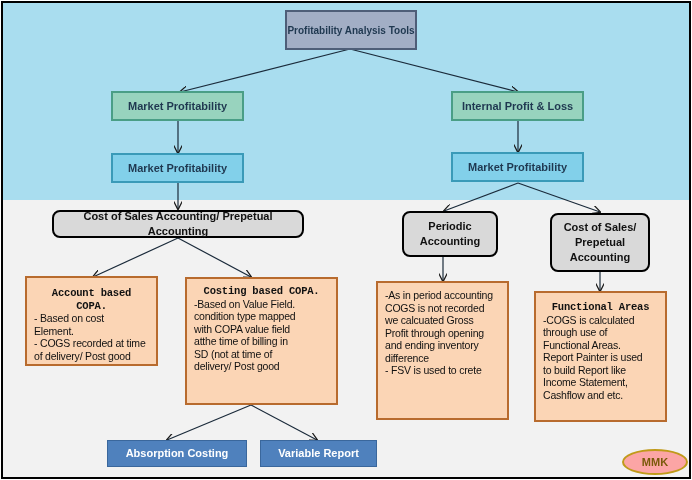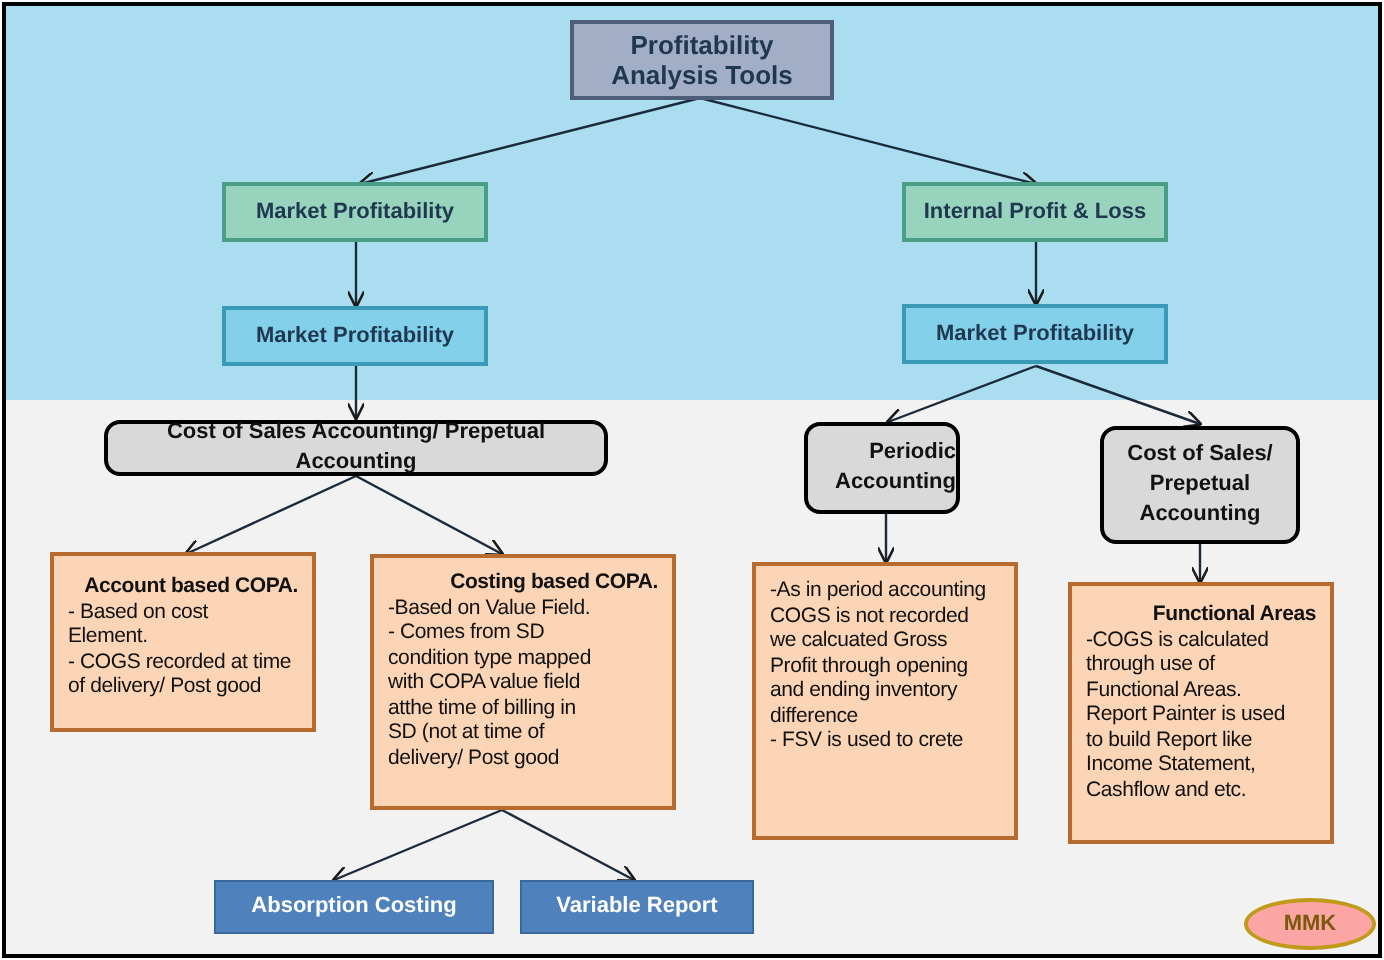--- a/index.html
+++ b/index.html
@@ -3,27 +3,27 @@
 <meta charset="utf-8">
 <style>
   html, body { margin:0; padding:0; }
   body { width:692px; height:480px; position:relative; overflow:hidden; background:#ffffff;
          font-family: "Liberation Sans", sans-serif; }
   #frame { position:absolute; left:1px; top:1px; width:686px; height:474px; border:2px solid #000; background:#f2f2f2; overflow:hidden; }
   #band { position:absolute; left:0; top:0; width:686px; height:197px; background:#a9ddef; }
   svg#links { position:absolute; left:0; top:0; width:692px; height:480px; pointer-events:none; }
   .box { position:absolute; box-sizing:border-box; display:flex; align-items:center; justify-content:center;
          text-align:center; font-weight:bold; font-size:11px; line-height:15px; }
-  .top { background:#a2aec5; border:2px solid #4e5e78; color:#1f3850; font-size:13px; }
+  .top { background:#a2aec5; border:2px solid #4e5e78; color:#1f3850; font-size:10px; }
   .green { background:#98d3be; border:2px solid #4a9e86; color:#1f3850; }
   .cyan { background:#82d0ea; border:2px solid #3a9ab8; color:#1f3850; }
   .grey { background:#d9d9d9; border:2px solid #000; border-radius:8px; color:#111; }
   .orange { background:#fbd5b5; border:2px solid #b86b2e; color:#111; display:block; text-align:left;
             font-weight:normal; font-size:10.5px; line-height:12.5px; padding:5px 7px 4px 7px; letter-spacing:-0.2px; }
-  .orange .ttl { font-weight:bold; text-align:right; display:block; }
+  .orange .ttl { font-weight:bold; text-align:center; display:block;font-family:Liberation Mono, monospace; }
   .orange .ln { display:block; white-space:nowrap; }
   .blue { background:#4f81bd; border:1px solid #3a679c; color:#ffffff; }
   .mmk { position:absolute; left:622px; top:449px; width:66px; height:26px; box-sizing:border-box;
          border-radius:50%; background:#fca5a5; border:2px solid #c09a1a; color:#7a5a0a;
          font-weight:bold; font-size:11px; display:flex; align-items:center; justify-content:center;text-align:center; }
 </style>
 </head>
 <body>
 
 <div id="frame">
@@ -67,39 +67,38 @@
 <div class="box cyan" style="left:111px;top:153px;width:133px;height:30px;">
     <span>Market Profitability</span>
   </div>
 <div class="box cyan" style="left:451px;top:152px;width:133px;height:30px;">
     <span>Market Profitability</span>
   </div>
 
 <div class="box grey" style="left:52px;top:210px;width:252px;height:28px;">
     <span>Cost of Sales Accounting/ Prepetual Accounting</span>
   </div>
-<div class="box grey" style="left:402px;top:211px;width:78px;height:46px;text-align:right;">
+<div class="box grey" style="left:402px;top:211px;width:96px;height:46px;">
     <span>Periodic Accounting</span>
   </div>
 <div class="box grey" style="left:550px;top:213px;width:100px;height:59px;">
     <span>Cost of Sales/ Prepetual Accounting</span>
   </div>
 
 <div class="box orange" style="left:25px;top:276px;width:133px;height:90px;padding-top:9px;">
   <span class="ttl">Account  based COPA.</span>
   <span class="ln">- Based on cost</span>
   <span class="ln">Element.</span>
   <span class="ln">- COGS recorded at time</span>
   <span class="ln">of delivery/ Post good</span>
 </div>
 
 <div class="box orange" style="left:185px;top:277px;width:153px;height:128px;padding-top:6px;">
   <span class="ttl">Costing  based COPA.</span>
   <span class="ln">-Based on Value Field.</span>
-  <span class="ln">- Comes from SD</span>
   <span class="ln">condition type mapped</span>
   <span class="ln">with COPA value field</span>
   <span class="ln">atthe time of billing in</span>
   <span class="ln">SD (not at time of</span>
   <span class="ln">delivery/ Post good</span>
 </div>
 
 <div class="box orange" style="left:376px;top:281px;width:133px;height:139px;padding-top:6px;">
   <span class="ln">-As in period accounting</span>
   <span class="ln">COGS is not recorded</span>

